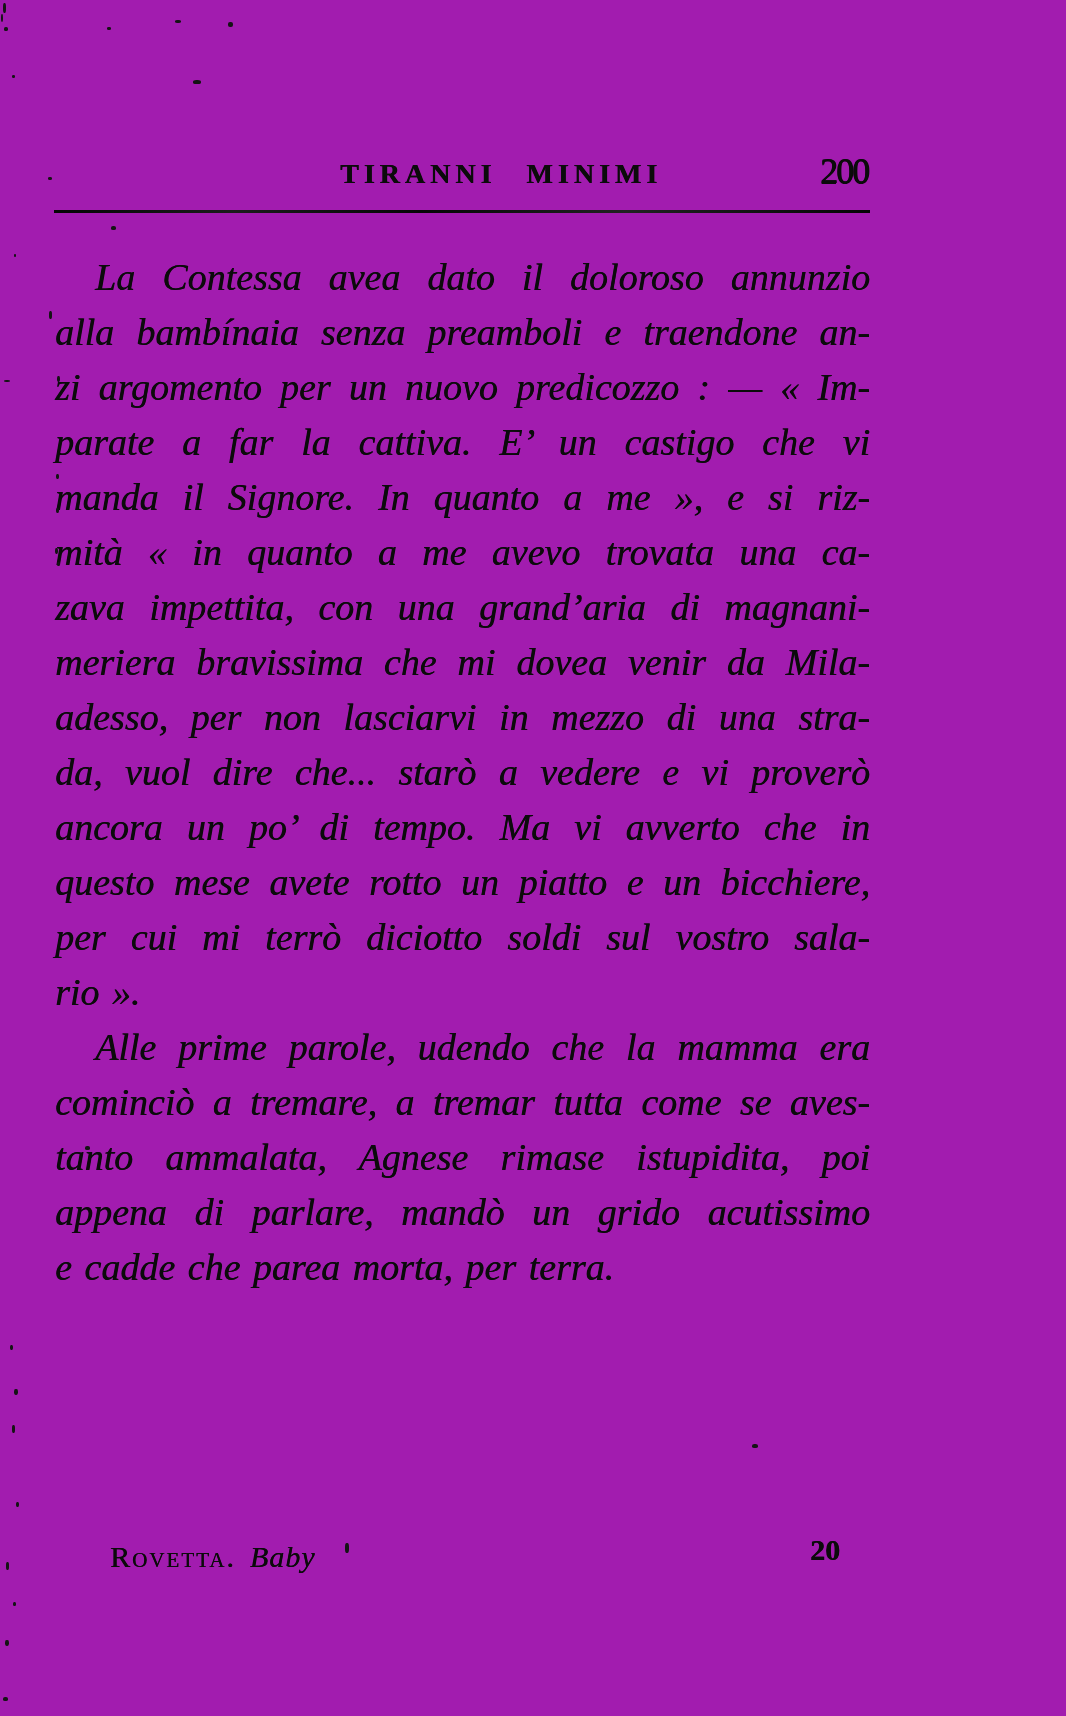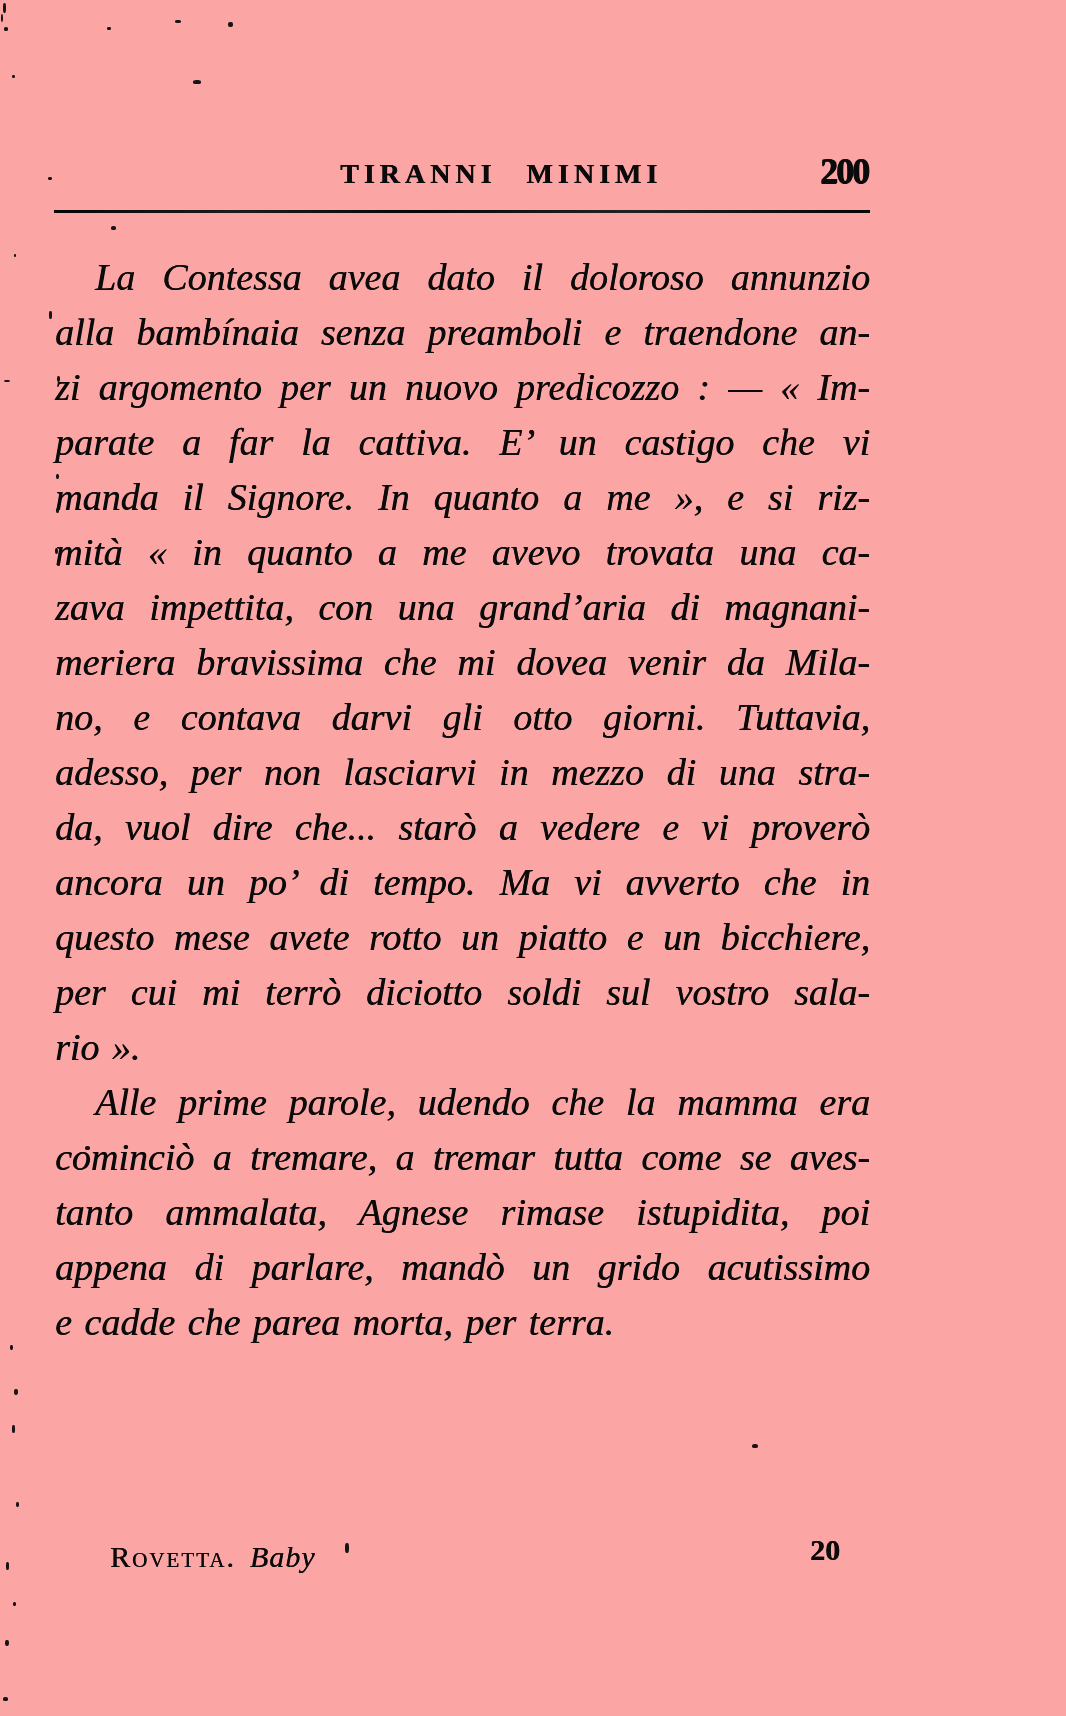--- a/index.html
+++ b/index.html
@@ -1,35 +1,35 @@
 <!DOCTYPE html>
 <html><head>
 <meta charset="utf-8">
 <style>
   html,body{margin:0;padding:0;background:#e8e8e4;}
   .page{
     position:relative;
     width:1066px;height:1716px;
     margin:0 auto;
-    background:#fca5a5;
+    background:#a21caf;
     color:#0b0b0b;
     font-family:"Liberation Serif", serif;
     overflow:hidden;
   }
   
   .running-title{
     position:absolute;left:340px;top:158px;
     font-size:28px;font-weight:bold;
     letter-spacing:5px;word-spacing:18px;
     text-shadow:0.5px 0 0 currentColor;
     white-space:nowrap;
   }
   .page-number{
     position:absolute;right:198px;top:150px;
-    font-size:36px;font-weight:bold;
+    font-size:36px;font-weight:normal;
     letter-spacing:-2px;
     text-shadow:0.8px 0 0 currentColor, 0 0.6px 0 currentColor;
   }
   .rule{
     position:absolute;left:54px;top:210px;
     width:816px;height:3px;border:0;margin:0;
     background:linear-gradient(90deg,#050505 0%,#1c1c1c 22%,#060606 45%,#222 70%,#050505 100%);
   }
   
   .body-text{
@@ -75,21 +75,20 @@
 
   <main class="body-text" id="body-text">
       <div class="line indent">La Contessa avea dato il doloroso annunzio</div>
       <div class="line">alla bambínaia senza preamboli e traendone an-</div>
       <div class="line">zi argomento per un nuovo predicozzo : — « Im-</div>
       <div class="line">parate a far la cattiva. E’ un castigo che vi</div>
       <div class="line">manda il Signore. In quanto a me », e si riz-</div>
       <div class="line">mità « in quanto a me avevo trovata una ca-</div>
       <div class="line">zava impettita, con una grand’aria di magnani-</div>
       <div class="line">meriera bravissima che mi dovea venir da Mila-</div>
-      <div class="line">no, e contava darvi gli otto giorni. Tuttavia,</div>
       <div class="line">adesso, per non lasciarvi in mezzo di una stra-</div>
       <div class="line">da, vuol dire che... starò a vedere e vi proverò</div>
       <div class="line">ancora un po’ di tempo. Ma vi avverto che in</div>
       <div class="line">questo mese avete rotto un piatto e un bicchiere,</div>
       <div class="line">per cui mi terrò diciotto soldi sul vostro sala-</div>
       <div class="line endpara">rio ».</div>
       <div class="line indent">Alle prime parole, udendo che la mamma era</div>
       <div class="line">cominciò a tremare, a tremar tutta come se aves-</div>
       <div class="line">tanto ammalata, Agnese rimase istupidita, poi</div>
       <div class="line">appena di parlare, mandò un grido acutissimo</div>

